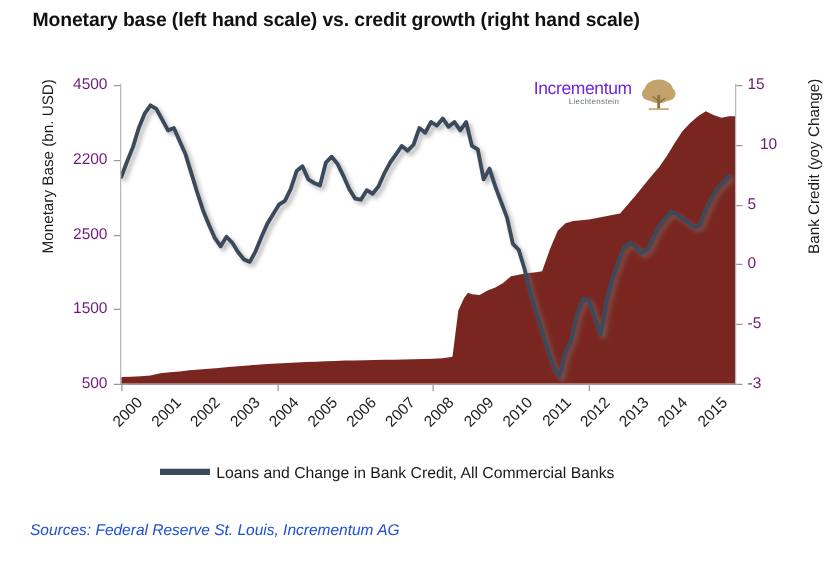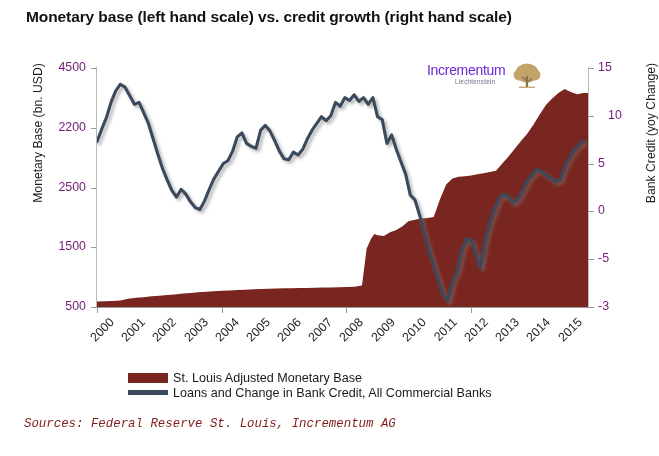--- a/index.html
+++ b/index.html
@@ -85,23 +85,22 @@
   #legend{position:absolute;left:128px;top:370px;}
   .legend-row{display:flex;align-items:center;height:15px;}
   .legend-swatch{flex:0 0 auto;margin-right:5px;}
   .legend-swatch.area{width:40px;height:10px;}
   .legend-swatch.line{width:40px;height:5px;}
   .legend-text{font-size:12.6px;color:#1a1a1a;white-space:nowrap;}
 
   
   #source-note{
     position:absolute;left:24px;top:417px;
-    font-size:12.4px;font-style:italic;color:#7f1d1d;
-    white-space:nowrap;
-    font-family:Liberation Mono, monospace;
+    font-size:12.4px;font-style:italic;color:#1d4ed8;
+    white-space:nowrap;
   }
 
   
   #logo{position:absolute;left:427px;top:61px;width:116px;height:34px;}
   #logo-word{
     position:absolute;left:0;top:1px;
     font-size:14px;color:#6d28d9;letter-spacing:-0.3px;
     white-space:nowrap;
   }
   #logo-sub{
@@ -196,24 +195,20 @@
       <ellipse cx="8.5" cy="14" rx="6" ry="5.5" fill="#c2a36b"></ellipse>
       <ellipse cx="23.5" cy="14" rx="6" ry="5.5" fill="#c2a36b"></ellipse>
       <rect x="14.8" y="15" width="2.3" height="11" fill="#8d7342"></rect>
       <path d="M16 20 L11 16 M16 21.5 L21 17.5" stroke="#8d7342" stroke-width="1.1" fill="none"></path>
       <rect x="8" y="25.6" width="16" height="1.3" fill="#c2a36b"></rect>
     </svg>
   </div>
 
   <div id="legend">
     <div class="legend-row">
-      <span class="legend-swatch area" style="background: rgb(122, 38, 32);"></span>
-      <span class="legend-text">St. Louis Adjusted Monetary Base</span>
-    </div>
-    <div class="legend-row">
       <span class="legend-swatch line" style="background: rgb(58, 74, 92);"></span>
       <span class="legend-text">Loans and Change in Bank Credit, All Commercial Banks</span>
     </div>
   </div>
 
   <div id="source-note">Sources: Federal Reserve St. Louis, Incrementum AG</div>
 
 </div>
 
 </body></html>

